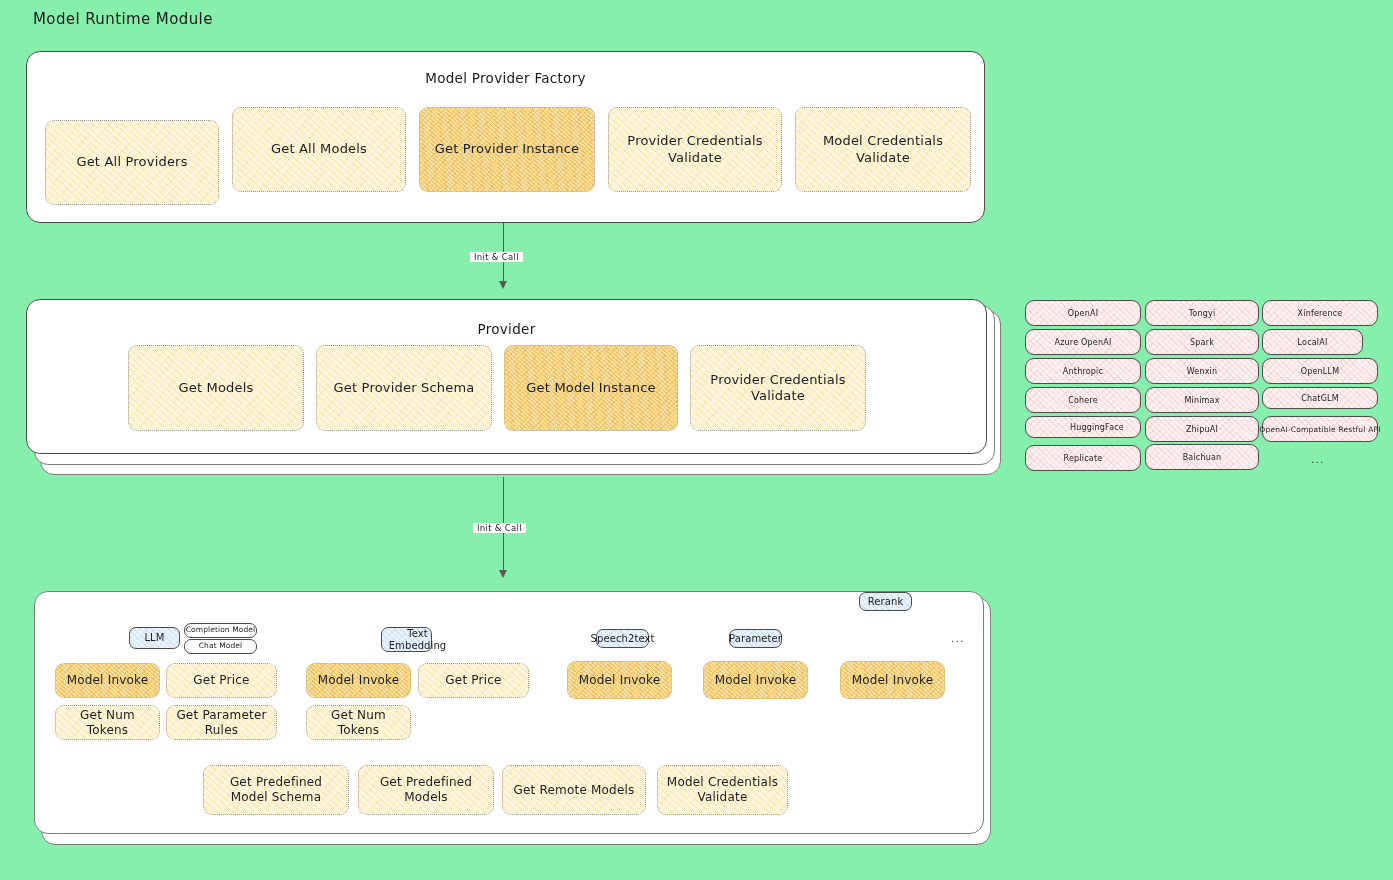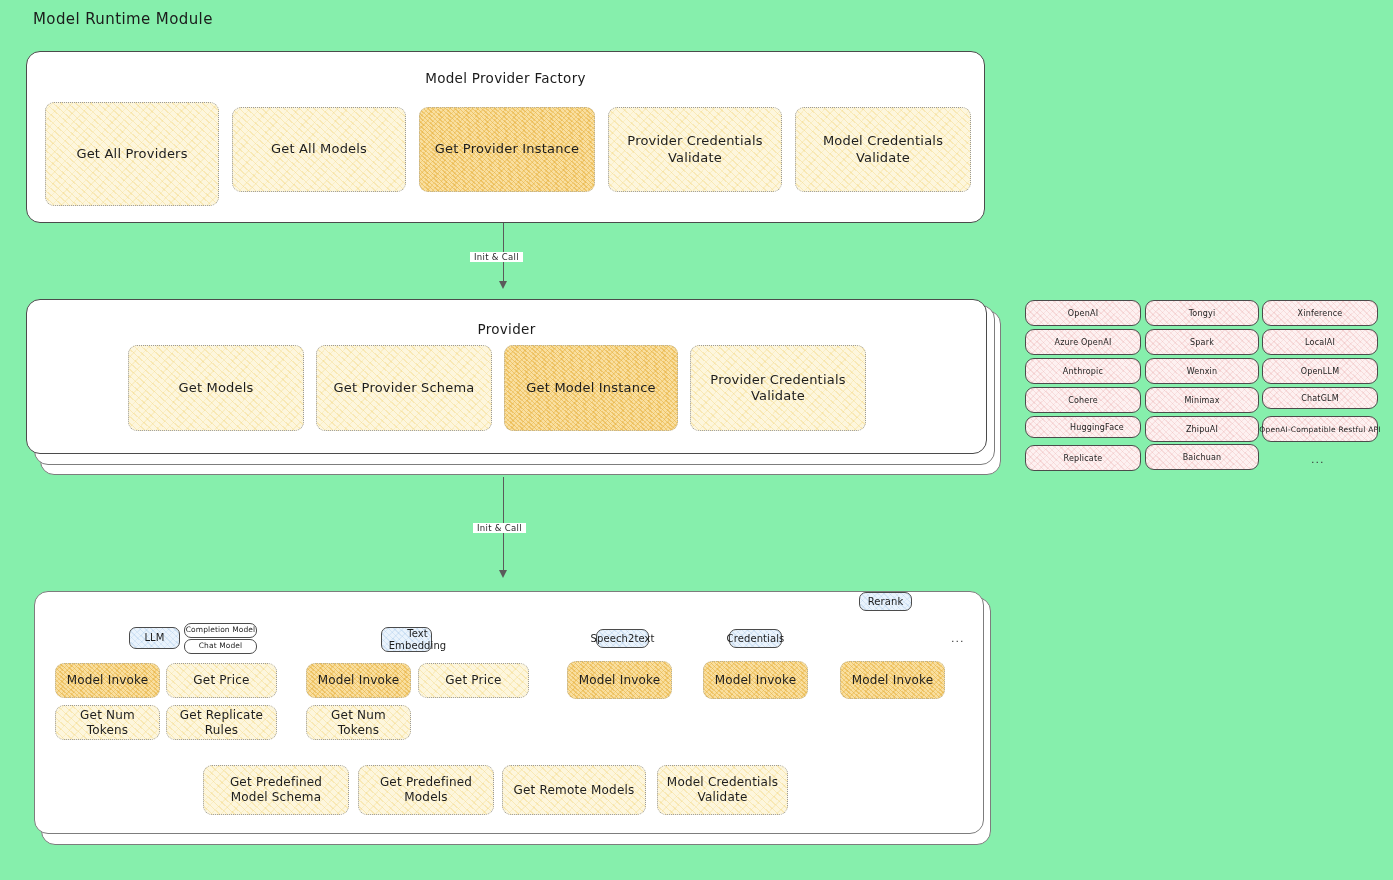--- a/index.html
+++ b/index.html
@@ -179,21 +179,21 @@
 <body>
 
 <div id="canvas">
 
   <div id="page-title" class="hand">Model Runtime Module</div>
 
   <div class="group-card" style="left:26px; top:51px; width:959px; height:172px;">
     <div class="group-title hand" style="top:18px;">Model Provider Factory</div>
   </div>
 
-  <div class="cap fill-light lg" style="left:45px; top:102px; width:174px; height:104px; z-index:3;">Get All Providers</div>
+  <div class="cap fill-light lg" style="left:45px; top:120px; width:174px; height:85px; z-index:3;">Get All Providers</div>
   <div class="cap fill-light lg" style="left:232px; top:107px; width:174px; height:85px; z-index:3;">Get All Models</div>
   <div class="cap fill-strong lg" style="left:419px; top:107px; width:176px; height:85px; z-index:3;">Get Provider Instance</div>
   <div class="cap fill-light lg" style="left:608px; top:107px; width:174px; height:85px; z-index:3;">Provider Credentials Validate</div>
   <div class="cap fill-light lg" style="left:795px; top:107px; width:176px; height:85px; z-index:3;">Model Credentials Validate</div>
 
   <div class="arrow-line" style="left:503px; top:223px; height:60px;"></div>
   <div class="arrow-head" style="left:498.5px; top:281px;"></div>
   <div class="arrow-label hand" style="left:470px; top:252px;">Init &amp; Call</div>
 
   <div class="stack-layer" style="left:40px; top:310px; width:961px; height:165px;"></div>
@@ -215,52 +215,52 @@
   <div class="chip" style="left:1025px; top:445px; width:116px; height:26px;">Replicate</div>
 
   <div class="chip" style="left:1145px; top:300px; width:114px; height:26px;">Tongyi</div>
   <div class="chip" style="left:1145px; top:329px; width:114px; height:26px;">Spark</div>
   <div class="chip" style="left:1145px; top:358px; width:114px; height:26px;">Wenxin</div>
   <div class="chip" style="left:1145px; top:387px; width:114px; height:26px;">Minimax</div>
   <div class="chip" style="left:1145px; top:416px; width:114px; height:26px;">ZhipuAI</div>
   <div class="chip" style="left:1145px; top:444px; width:114px; height:26px;">Baichuan</div>
 
   <div class="chip" style="left:1262px; top:300px; width:116px; height:26px;">Xinference</div>
-  <div class="chip" style="left:1262px; top:329px; width:116px; height:26px;">LocalAI</div>
+  <div class="chip" style="left:1262px; top:329px; width:101px; height:26px;">LocalAI</div>
   <div class="chip" style="left:1262px; top:358px; width:116px; height:26px;">OpenLLM</div>
   <div class="chip" style="left:1262px; top:387px; width:116px; height:22px;">ChatGLM</div>
   <div class="chip" style="left:1262px; top:416px; width:116px; height:26px; font-size:7.5px;">OpenAI-Compatible Restful API</div>
   <div class="chip-ellipsis hand" style="left:1311px; top:453px;">...</div>
 
   <div class="arrow-line" style="left:503px; top:477px; height:95px;"></div>
   <div class="arrow-head" style="left:498.5px; top:570px;"></div>
   <div class="arrow-label hand" style="left:473px; top:523px;">Init &amp; Call</div>
 
   <div class="stack-layer" style="left:41px; top:597px; width:950px; height:248px;"></div>
   <div class="stack-layer" style="left:34px; top:591px; width:950px; height:243px;"></div>
 
   <div class="badge" style="left:129px; top:627px; width:51px; height:22px; z-index:3;">LLM</div>
   <div class="badge plain" style="left:184px; top:623px; width:73px; height:15px; z-index:3;">Completion Model</div>
   <div class="badge plain" style="left:184px; top:639px; width:73px; height:15px; z-index:3;">Chat Model</div>
 
   <div class="cap fill-strong sm" style="left:55px; top:663px; width:105px; height:35px; z-index:3;">Model Invoke</div>
   <div class="cap fill-light sm" style="left:166px; top:663px; width:111px; height:35px; z-index:3;">Get Price</div>
   <div class="cap fill-light sm" style="left:55px; top:705px; width:105px; height:35px; z-index:3;">Get Num Tokens</div>
-  <div class="cap fill-light sm" style="left:166px; top:705px; width:111px; height:35px; z-index:3;">Get Replicate Rules</div>
+  <div class="cap fill-light sm" style="left:166px; top:705px; width:111px; height:35px; z-index:3;">Get Parameter Rules</div>
 
   <div class="badge" style="left:381px; top:627px; width:51px; height:25px; z-index:3;padding-left:22px;">Text Embedding</div>
 
   <div class="cap fill-strong sm" style="left:306px; top:663px; width:105px; height:35px; z-index:3;">Model Invoke</div>
   <div class="cap fill-light sm" style="left:418px; top:663px; width:111px; height:35px; z-index:3;">Get Price</div>
   <div class="cap fill-light sm" style="left:306px; top:705px; width:105px; height:35px; z-index:3;">Get Num Tokens</div>
 
   <div class="badge" style="left:596px; top:629px; width:53px; height:19px; z-index:3;">Speech2text</div>
   <div class="cap fill-strong sm" style="left:567px; top:661px; width:105px; height:38px; z-index:3;">Model Invoke</div>
 
-  <div class="badge" style="left:729px; top:629px; width:53px; height:19px; z-index:3;">Credentials</div>
+  <div class="badge" style="left:729px; top:629px; width:53px; height:19px; z-index:3;">Parameter</div>
   <div class="cap fill-strong sm" style="left:703px; top:661px; width:105px; height:38px; z-index:3;">Model Invoke</div>
 
   <div class="badge" style="left:859px; top:592px; width:53px; height:19px; z-index:3;">Rerank</div>
   <div class="cap fill-strong sm" style="left:840px; top:661px; width:105px; height:38px; z-index:3;">Model Invoke</div>
 
   <div class="model-ellipsis hand" style="left:951px; top:632px; z-index:3;">...</div>
 
   <div class="cap fill-light sm" style="left:203px; top:765px; width:146px; height:50px; z-index:3;">Get Predefined Model Schema</div>
   <div class="cap fill-light sm" style="left:358px; top:765px; width:136px; height:50px; z-index:3;">Get Predefined Models</div>
   <div class="cap fill-light sm" style="left:502px; top:765px; width:144px; height:50px; z-index:3;">Get Remote Models</div>

